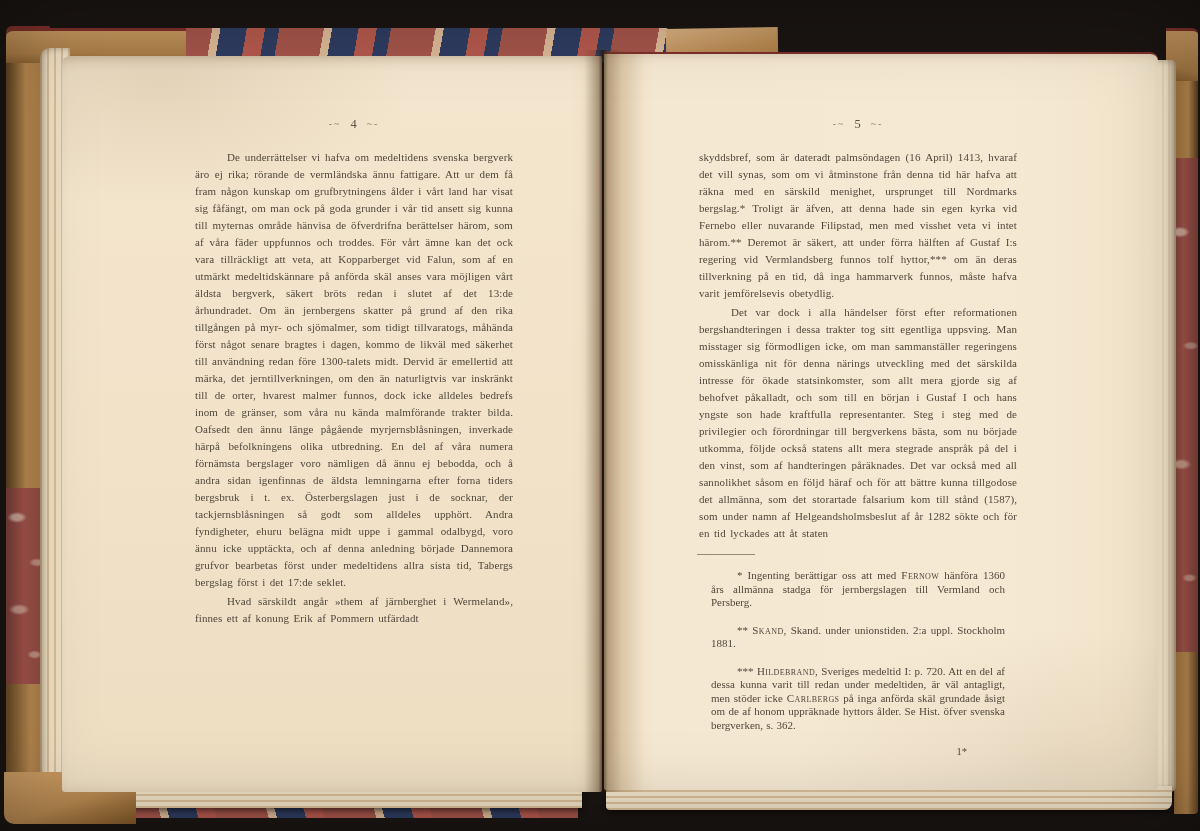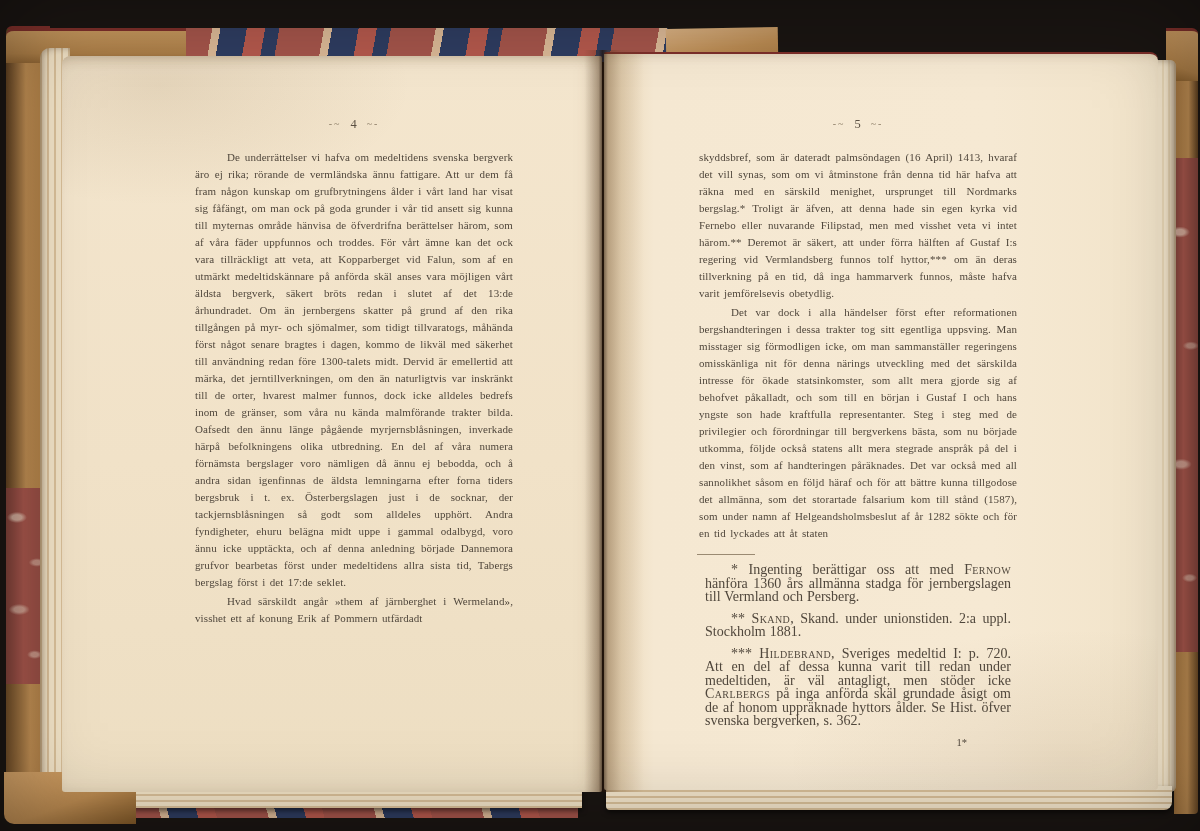--- a/index.html
+++ b/index.html
@@ -95,21 +95,21 @@
   .text-col{position:absolute;z-index:20;width:322px;}
   #left-text{left:193px;top:117px;}
   #right-text{left:697px;top:117px;}
   .page-header{text-align:center;margin:0 0 17px 0;color:#5b5043;font-size:12.5px;letter-spacing:1px;}
   .page-header .orn{color:#8d7e67;font-size:10px;letter-spacing:2px;position:relative;top:-1px;}
   .page-header .num{margin:0 9px;}
   p.body-par{margin:2px;text-indent:32px;font-size:11px;line-height:17px;text-align:justify;
     color:var(--c-ink,#50473c);word-spacing:1.5px;letter-spacing:.1px;}
   p.body-par.flush{text-indent:0;}
   .fn-rule{width:58px;height:0;border-top:1px solid var(--c-footnote-rule,#9a8a72);margin:12px 0 8px 0;}
-  p.footnote{margin:8px;font-size:14px;line-height:13.5px;text-align:justify;text-indent:26px;
+  p.footnote{margin:14px;font-size:11px;line-height:13.5px;text-align:justify;text-indent:26px;
     color:var(--c-ink,#50473c);word-spacing:.5px;}
   p.footnote .i{}
   p.footnote .sc{font-variant:small-caps;letter-spacing:.4px;}
   .signature{text-align:right;padding-right:52px;font-size:10.5px;margin-top:9px;color:var(--c-ink,#50473c);}
 
   
   #vignette{left:0;top:0;width:1200px;height:831px;z-index:30;pointer-events:none;
     box-shadow:inset 0 0 90px rgba(0,0,0,.35);}
 </style>
 </head>
@@ -142,21 +142,21 @@
   <div id="left-page" class="abs"></div>
   <div id="right-page" class="abs"></div>
   <div id="gutter-shadow" class="abs"></div>
 
   <div id="left-text" class="text-col">
     <div class="page-header">
       <span class="orn">-~</span><span class="num">4</span><span class="orn">~-</span>
     </div>
     <div>
         <p class="body-par">De underrättelser vi hafva om medeltidens svenska bergverk äro ej rika; rörande de vermländska ännu fattigare. Att ur dem få fram någon kunskap om grufbrytningens ålder i vårt land har visat sig fåfängt, om man ock på goda grunder i vår tid ansett sig kunna till myternas område hänvisa de öfverdrifna berättelser härom, som af våra fäder uppfunnos och troddes. För vårt ämne kan det ock vara tillräckligt att veta, att Kopparberget vid Falun, som af en utmärkt medeltidskännare på anförda skäl anses vara möjligen vårt äldsta bergverk, säkert bröts redan i slutet af det 13:de århundradet. Om än jernbergens skatter på grund af den rika tillgången på myr- och sjömalmer, som tidigt tillvaratogs, måhända först något senare bragtes i dagen, kommo de likväl med säkerhet till användning redan före 1300-talets midt. Dervid är emellertid att märka, det jerntillverkningen, om den än naturligtvis var inskränkt till de orter, hvarest malmer funnos, dock icke alldeles bedrefs inom de gränser, som våra nu kända malmförande trakter bilda. Oafsedt den ännu länge pågående myrjernsblåsningen, inverkade härpå befolkningens olika utbredning. En del af våra numera förnämsta bergslager voro nämligen då ännu ej bebodda, och å andra sidan igenfinnas de äldsta lemningarna efter forna tiders bergsbruk i t. ex. Österbergslagen just i de socknar, der tackjernsblåsningen så godt som alldeles upphört. Andra fyndigheter, ehuru belägna midt uppe i gammal odalbygd, voro ännu icke upptäckta, och af denna anledning började Dannemora grufvor bearbetas först under medeltidens allra sista tid, Tabergs bergslag först i det 17:de seklet.</p>
-        <p class="body-par">Hvad särskildt angår »them af järnberghet i Wermeland», visshet ett af konung Erik af Pommern utfärdadt</p>
+        <p class="body-par">Hvad särskildt angår »them af järnberghet i Wermeland», finnes ett af konung Erik af Pommern utfärdadt</p>
       </div>
   </div>
 
   <div id="right-text" class="text-col">
     <div class="page-header">
       <span class="orn">-~</span><span class="num">5</span><span class="orn">~-</span>
     </div>
     <div>
         <p class="body-par flush">skyddsbref, som är dateradt palmsöndagen (16 April) 1413, hvaraf det vill synas, som om vi åtminstone från denna tid här hafva att räkna med en särskild menighet, ursprunget till Nordmarks bergslag.* Troligt är äfven, att denna hade sin egen kyrka vid Fernebo eller nuvarande Filipstad, men med visshet veta vi intet härom.** Deremot är säkert, att under förra hälften af Gustaf I:s regering vid Vermlandsberg funnos tolf hyttor,*** om än deras tillverkning på en tid, då inga hammarverk funnos, måste hafva varit jemförelsevis obetydlig.</p>
         <p class="body-par">Det var dock i alla händelser först efter reformationen bergshandteringen i dessa trakter tog sitt egentliga uppsving. Man misstager sig förmodligen icke, om man sammanställer regeringens omisskänliga nit för denna närings utveckling med det särskilda intresse för ökade statsinkomster, som allt mera gjorde sig af behofvet påkalladt, och som till en början i Gustaf I och hans yngste son hade kraftfulla representanter. Steg i steg med de privilegier och förordningar till bergverkens bästa, som nu började utkomma, följde också statens allt mera stegrade anspråk på del i den vinst, som af handteringen påräknades. Det var också med all sannolikhet såsom en följd häraf och för att bättre kunna tillgodose det allmänna, som det storartade falsarium kom till stånd (1587), som under namn af Helgeandsholmsbeslut af år 1282 sökte och för en tid lyckades att åt staten</p>

